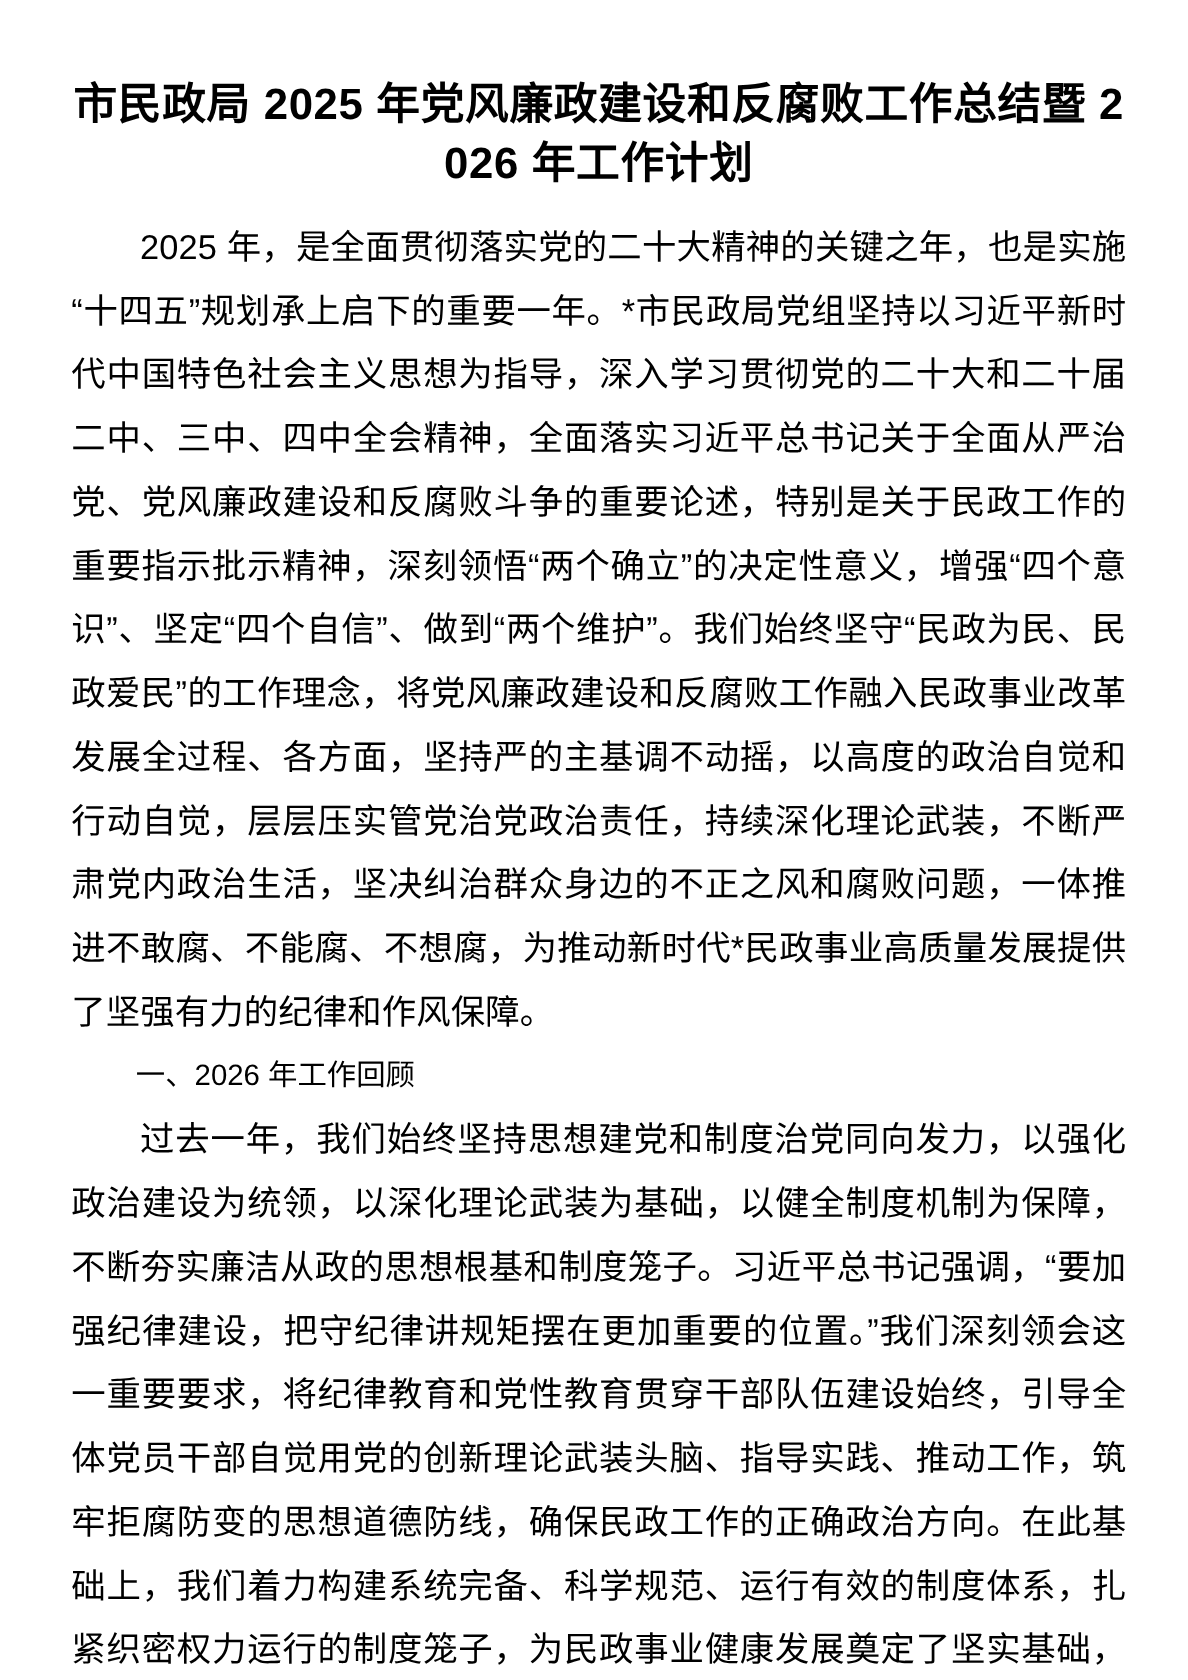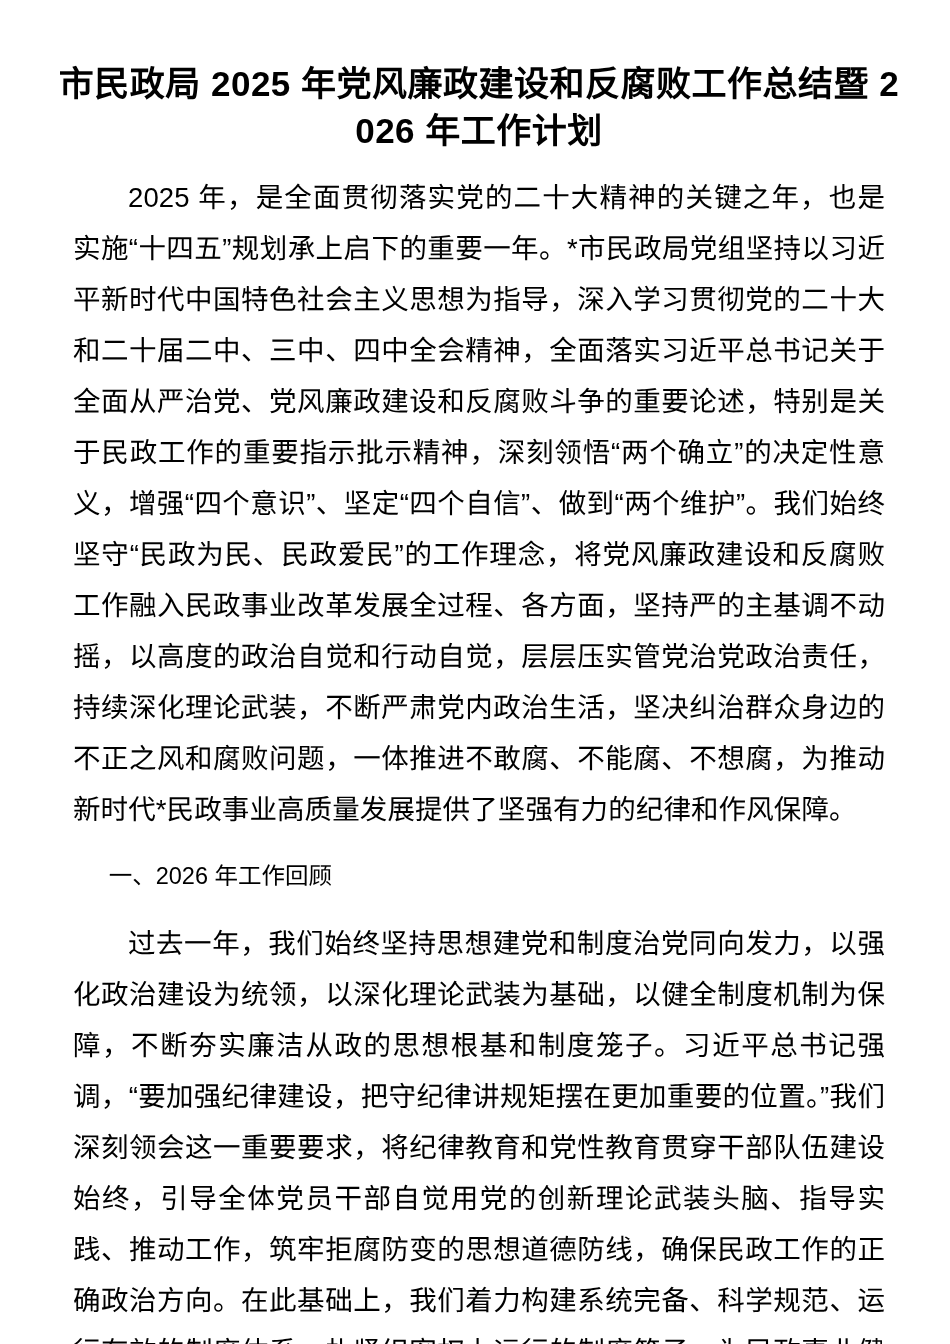--- a/index.html
+++ b/index.html
@@ -38,21 +38,21 @@
     font-size: 35px;
     font-weight: bold;
     line-height: 47px;
     text-align: center;
     letter-spacing: 0.5px;
     word-break: break-all;
   }
 
   
   .para {
-    margin: 16px;
+    margin: 0;
     font-size: 27.5px;
     line-height: 51px;
     text-align: justify;
     text-justify: inter-ideograph;
     text-indent: 2em;
     word-break: break-all;
     letter-spacing: 0.1px;
   }
 
   .para.first {

